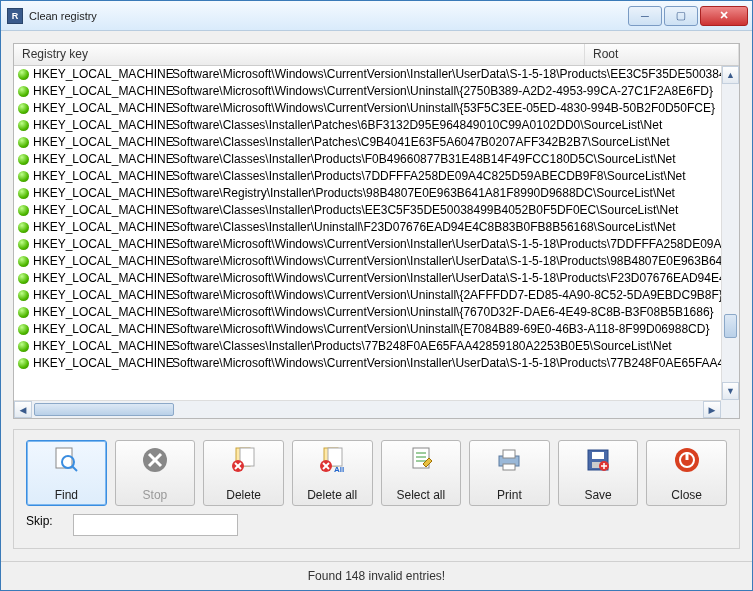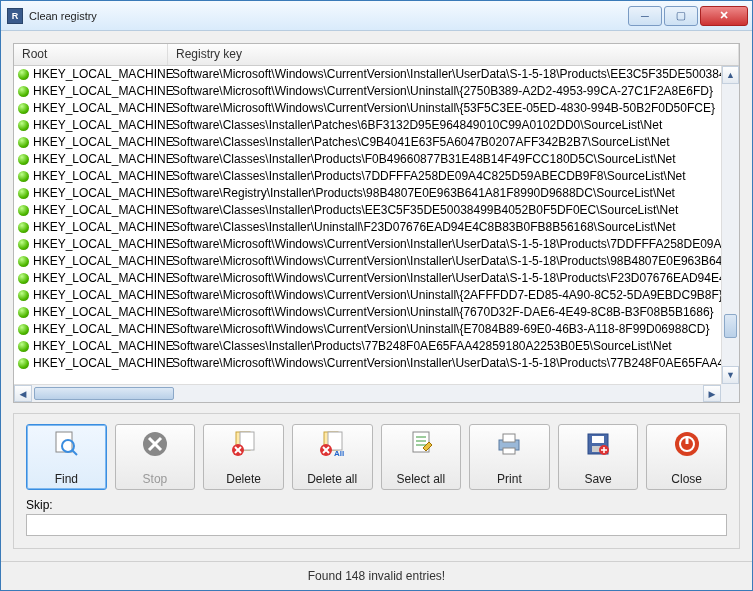--- a/index.html
+++ b/index.html
@@ -32,21 +32,21 @@
 .hscroll .arrow { width:18px; background: linear-gradient(#fefefe,#e4eaf1); border:1px solid #c4d0de; display:flex; align-items:center; justify-content:center; font-size:9px; color:#3a5b8c; cursor:pointer;}
 .hscroll .track { flex:1; position:relative; }
 .hscroll .thumb { position:absolute; top:2px; bottom:2px; left:2px; width:140px; background: linear-gradient(#dce8f5,#b9d0e8); border:1px solid #8ba8c8; border-radius:2px; }
 .corner { position:absolute; right:0; bottom:0; width:18px; height:18px; background:#eef1f5; }
 .bottompanel { border:1px solid #d0d0d0; background:#f0f0f0; padding:10px 12px 12px 12px; display:flex; flex-direction:column; gap:8px; }
 .toolbar { display:flex; gap:8px; }
 .tool-btn { width:84px; height:66px; background: linear-gradient(#fdfdfd,#e9e9e9); border:1px solid #b8b8b8; border-radius:3px; display:flex; flex-direction:column; align-items:center; justify-content:center; gap:12px; cursor:pointer; font-size:12px; color:#222; }
 .tool-btn.selected { border-color:#3a8de0; box-shadow: 0 0 0 1px #7db8f0 inset; background:linear-gradient(#f0f7ff,#deedfb); }
 .tool-btn.disabled { color:#999; cursor:default; }
 .tool-icon { width:32px; height:32px; display:flex; align-items:center; justify-content:center; }
-.skip-row { display:flex; flex-direction:column; gap:2px; }
+.skip-row { display:flex; gap:20px; }
 .skip-row label { font-size:12px; }
 .skip-input { height:22px; border:1px solid #b8b8b8; background:#fff; padding:2px 4px; font-size:12px; }
 .statusbar { height:22px; background: #f0f0f0; border-top:1px solid #d0d0d0; display:flex; align-items:center; padding:14px 8px; font-size:12px; color:#333; justify-content:center; }
 svg { display:block; }
 </style>
 </head>
 <body>
 
 <div class="window">
   <div class="titlebar">
@@ -55,22 +55,22 @@
     <div class="caption-buttons">
       <div class="caption-btn min">─</div>
       <div class="caption-btn max">▢</div>
       <div class="caption-btn close">✕</div>
     </div>
   </div>
 
   <div class="client">
     <div class="listframe">
       <div class="list-header">
+        <div class="col col-key">Registry key</div>
         <div class="col col-root">Root</div>
-        <div class="col col-key">Registry key</div>
       </div>
       <div class="list-body">
         <div class="rows" id="rows">
             <div class="row">
               <div class="cell-root">
                 <span class="bullet"></span>
                 <span>HKEY_LOCAL_MACHINE</span>
               </div>
               <div class="cell-key">Software\Microsoft\Windows\CurrentVersion\Installer\UserData\S-1-5-18\Products\EE3C5F35DE5003849B</div>
             </div>

